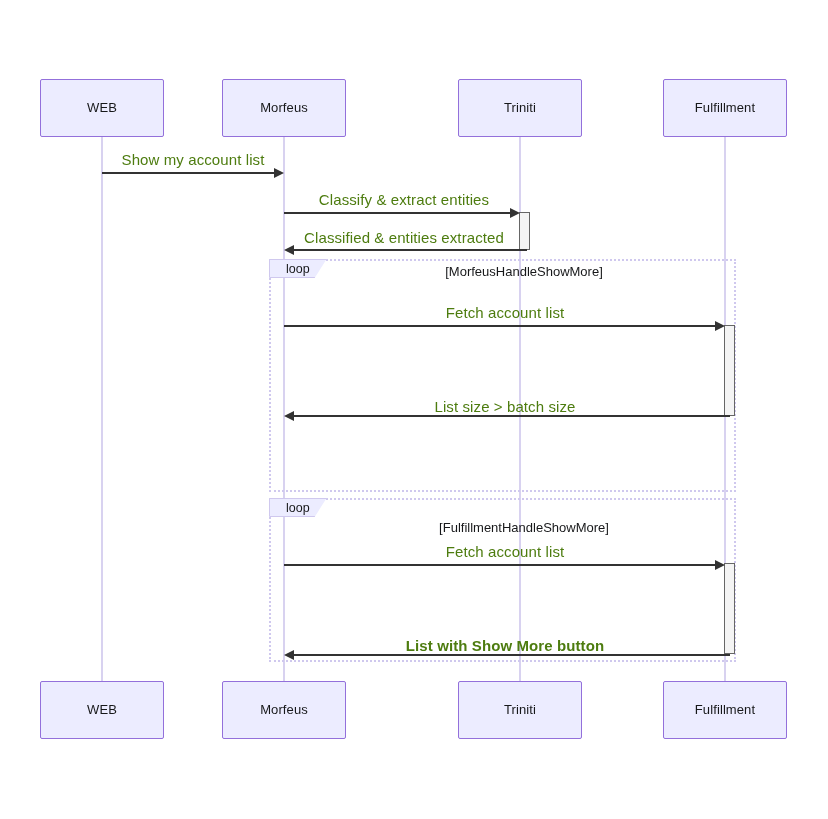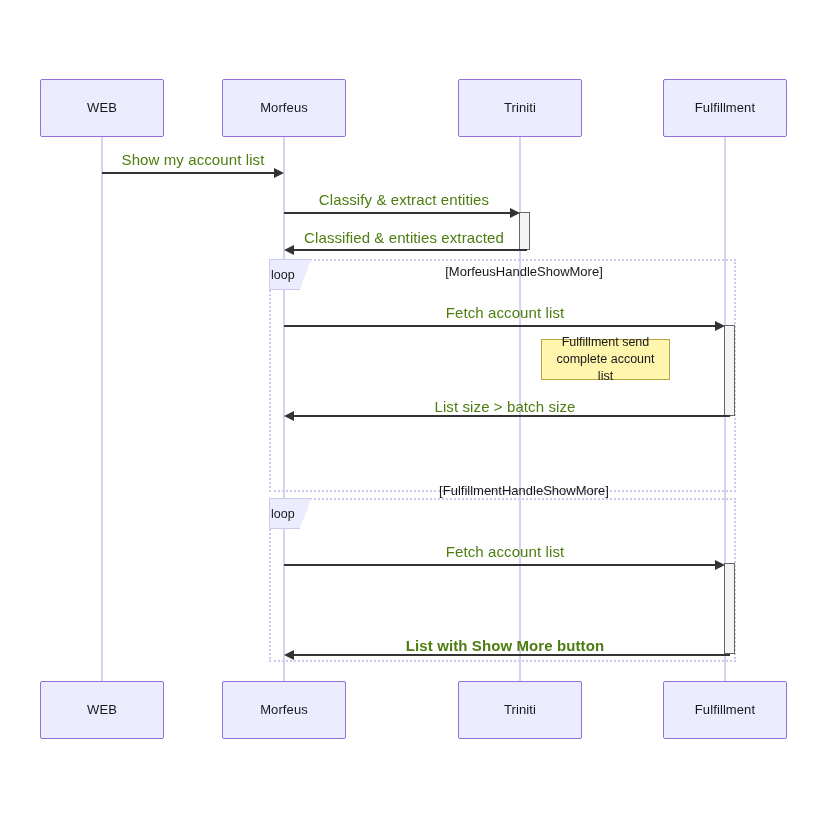--- a/index.html
+++ b/index.html
@@ -82,27 +82,27 @@
   }
   
   .fragment {
     position: absolute;
     border: 2px dotted #cfc8ee;
     box-sizing: border-box;
     background: transparent;
   }
   .fragment-tab {
     position: absolute;
-    height: 31px;
+    height: 19px;
     background: #ececff;
     border: 1px solid #cfc8ee;
     box-sizing: border-box;
     display: flex;
     align-items: center;
-    padding-left: 1px;
+    padding-left: 16px;
     padding-right: 16px;
     font-size: 12.5px;
     color: #17181a;
     border-radius: 0 0 3px 0;
     clip-path: polygon(0 0, 100% 0, calc(100% - 12px) 100%, 0 100%);
   }
   .fragment-title {
     position: absolute;
     font-size: 13px;
     color: #17181a;
@@ -169,21 +169,21 @@
     <span>loop</span>
   </div>
   <div class="fragment-title" style="left:524px; top:264px;">
     <span>[MorfeusHandleShowMore]</span>
   </div>
 
   <div class="fragment" style="left:269px; top:498px; width:467px; height:164px;"></div>
   <div class="fragment-tab" style="left:269px; top:498px;">
     <span>loop</span>
   </div>
-  <div class="fragment-title" style="left:524px; top:483px;">
+  <div class="fragment-title" style="left:524px; top:520px;">
     <span>[FulfillmentHandleShowMore]</span>
   </div>
 
   <div class="activation" style="left:519px; top:212px; height:38px;"></div>
   <div class="activation" style="left:724px; top:325px; height:91px;"></div>
   <div class="activation" style="left:724px; top:563px; height:91px;"></div>
 
   <div class="msg-line" style="left:102px; top:172px; width:173px;"></div>
   <div class="msg-head right" style="left:274px; top:168px;"></div>
   <div class="msg-label" style="left:193px; top:151px;">
@@ -201,24 +201,20 @@
   <div class="msg-label" style="left:404px; top:229px;">
     <span>Classified &amp; entities extracted</span>
   </div>
 
   <div class="msg-line" style="left:284px; top:325px; width:432px;"></div>
   <div class="msg-head right" style="left:715px; top:321px;"></div>
   <div class="msg-label" style="left:505px; top:304px;">
     <span>Fetch account list</span>
   </div>
 
-  <div class="note" style="left:541px; top:339px; width:129px; height:41px;">
-    <span class="note-text">Fulfillment send
-complete account list</span>
-  </div>
 
   <div class="msg-line" style="left:294px; top:415px; width:436px;"></div>
   <div class="msg-head left" style="left:284px; top:411px;"></div>
   <div class="msg-label" style="left:505px; top:398px;">
     <span>List size &gt; batch size</span>
   </div>
 
 
   <div class="msg-line" style="left:284px; top:564px; width:432px;"></div>
   <div class="msg-head right" style="left:715px; top:560px;"></div>

